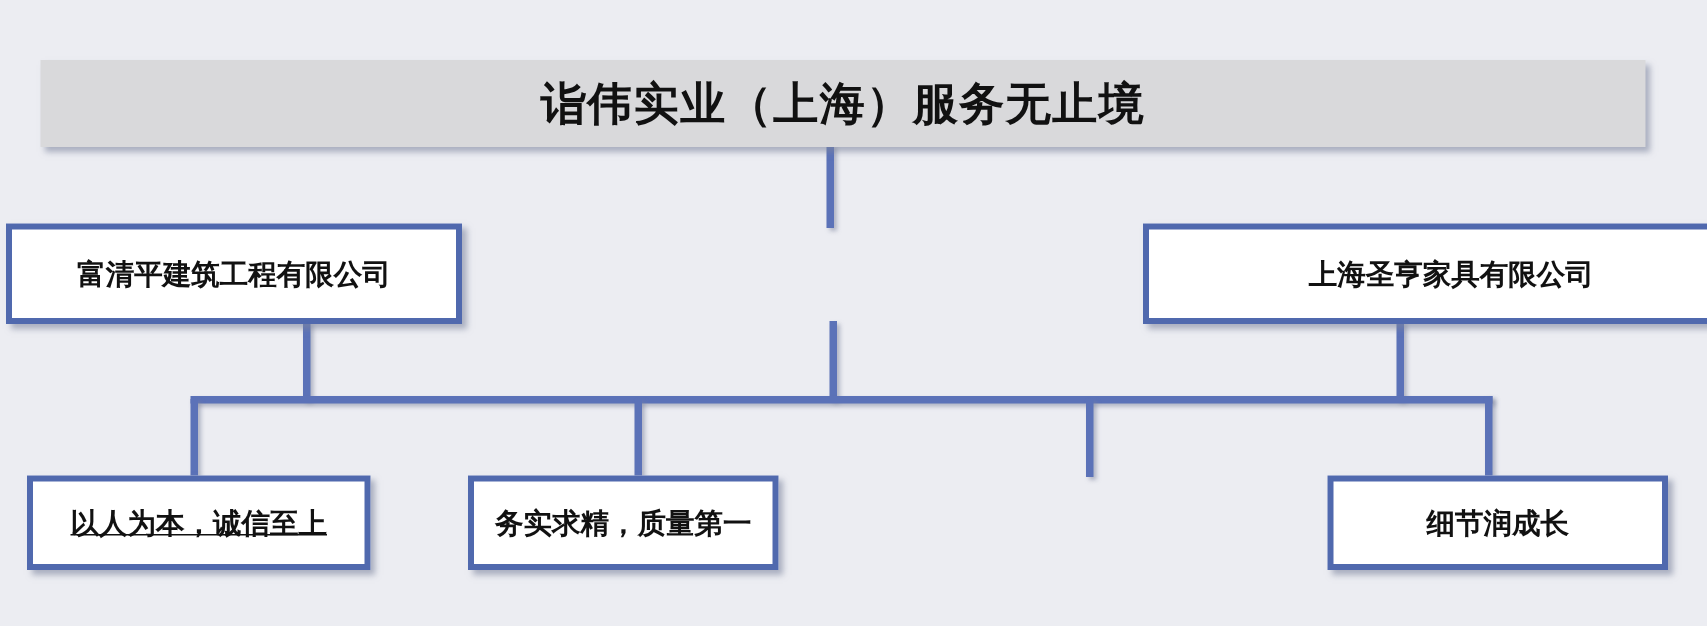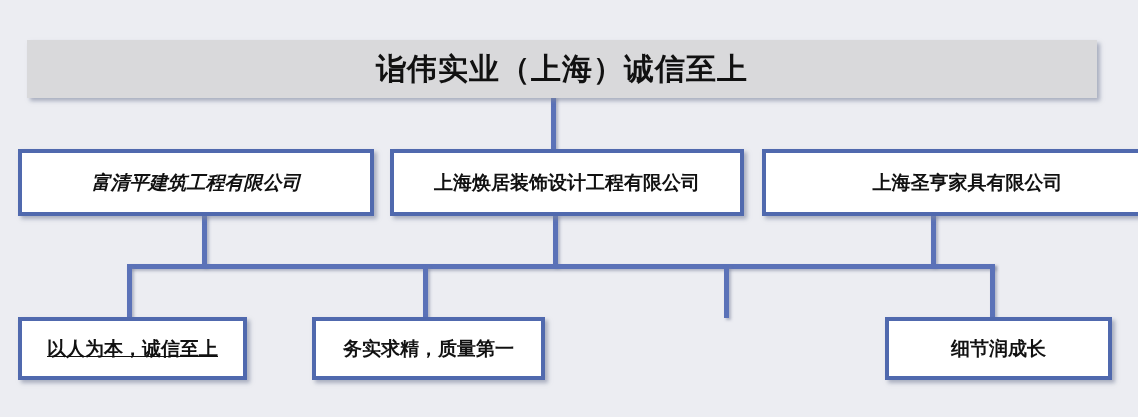--- a/index.html
+++ b/index.html
@@ -29,26 +29,26 @@
     background:var(--root-fill,#D9D9DB);
     font-size:30px;font-weight:600;
     letter-spacing:1px;
   }
   .branch-node{
     background:var(--box-fill,#FFFFFF);
     border:4px solid var(--box-border,#5069AE);
     font-size:19px;font-weight:600;
   }
   
-  .l2-a{left:18px; top:149px;width:356px;height:67px;font-style:italic;}
+  .l2-a{left:4px; top:149px;width:304px;height:67px;}
   .l2-b{left:390px;top:149px;width:354px;height:67px;}
   .l2-c{left:762px;top:149px;width:411px;height:67px;}
   
   .l3-a{left:18px; top:317px;width:229px;height:63px;text-decoration:underline;}
-  .l3-b{left:312px;top:317px;width:233px;height:63px;}
+  .l3-b{left:312px;top:317px;width:207px;height:63px;}
   .l3-c{left:609px;top:317px;width:230px;height:63px;}
   .l3-d{left:885px;top:317px;width:227px;height:63px;}
   
   .c-top {left:551px;top:96px; width:5px;  height:56px;}
   .c-r1  {left:202px;top:214px;width:5px;  height:53px;}
   .c-r2  {left:553px;top:214px;width:5px;  height:53px;}
   .c-r3  {left:931px;top:214px;width:5px;  height:53px;}
   .c-bus {left:127px;top:264px;width:868px;height:5px;}
   .c-d1  {left:127px;top:266px;width:5px;  height:52px;}
   .c-d2  {left:423px;top:266px;width:5px;  height:52px;}
@@ -64,28 +64,25 @@
   <div class="connector c-r1"></div>
   <div class="connector c-r2"></div>
   <div class="connector c-r3"></div>
   <div class="connector c-bus"></div>
   <div class="connector c-d1"></div>
   <div class="connector c-d2"></div>
   <div class="connector c-d3"></div>
   <div class="connector c-d4"></div>
 
   <div class="node root-node">
-    <span>诣伟实业（上海）诚信至上</span>
+    <span>诣伟实业（上海）服务无止境</span>
   </div>
 
   <div class="node branch-node l2-a">
     <span>富清平建筑工程有限公司</span>
-  </div>
-  <div class="node branch-node l2-b">
-    <span>上海焕居装饰设计工程有限公司</span>
   </div>
   <div class="node branch-node l2-c">
     <span>上海圣亨家具有限公司</span>
   </div>
 
   <div class="node branch-node l3-a">
     <span>以人为本，诚信至上</span>
   </div>
   <div class="node branch-node l3-b">
     <span>务实求精，质量第一</span>

